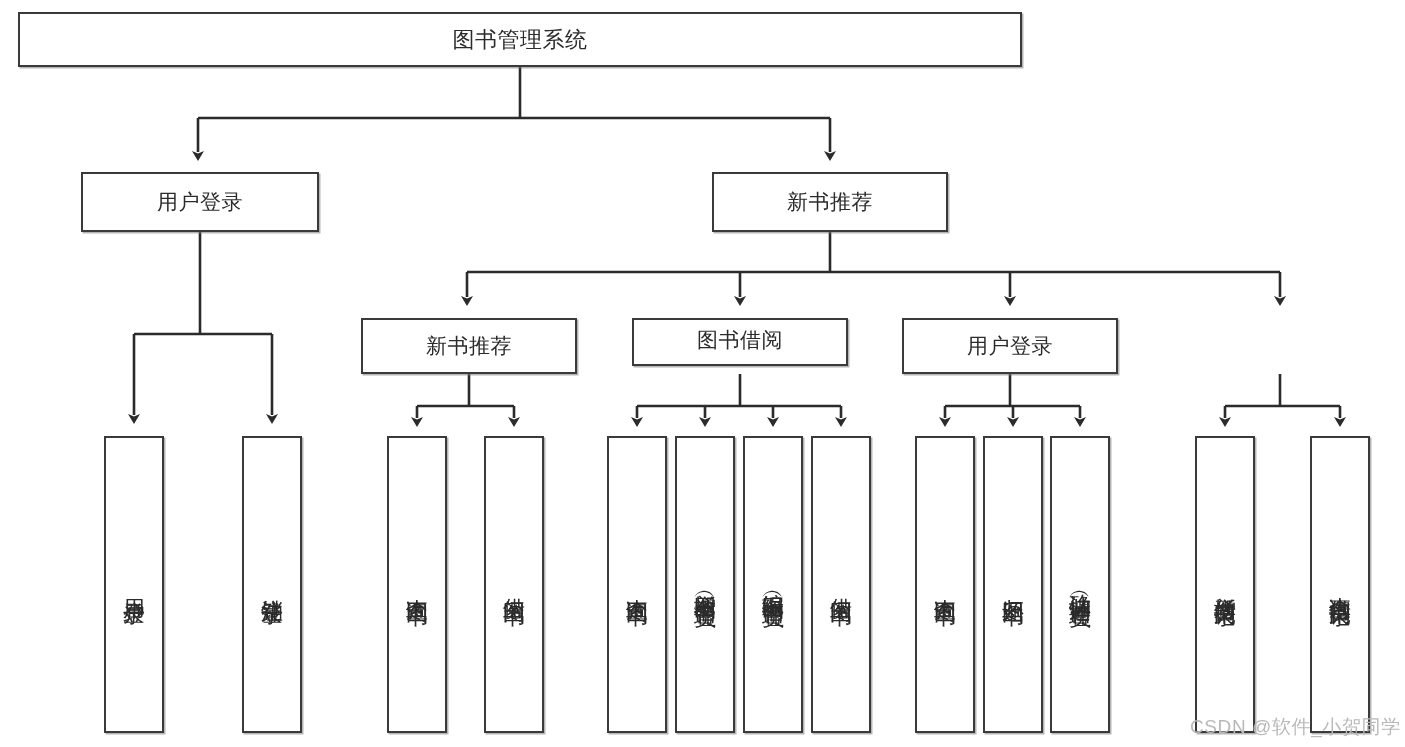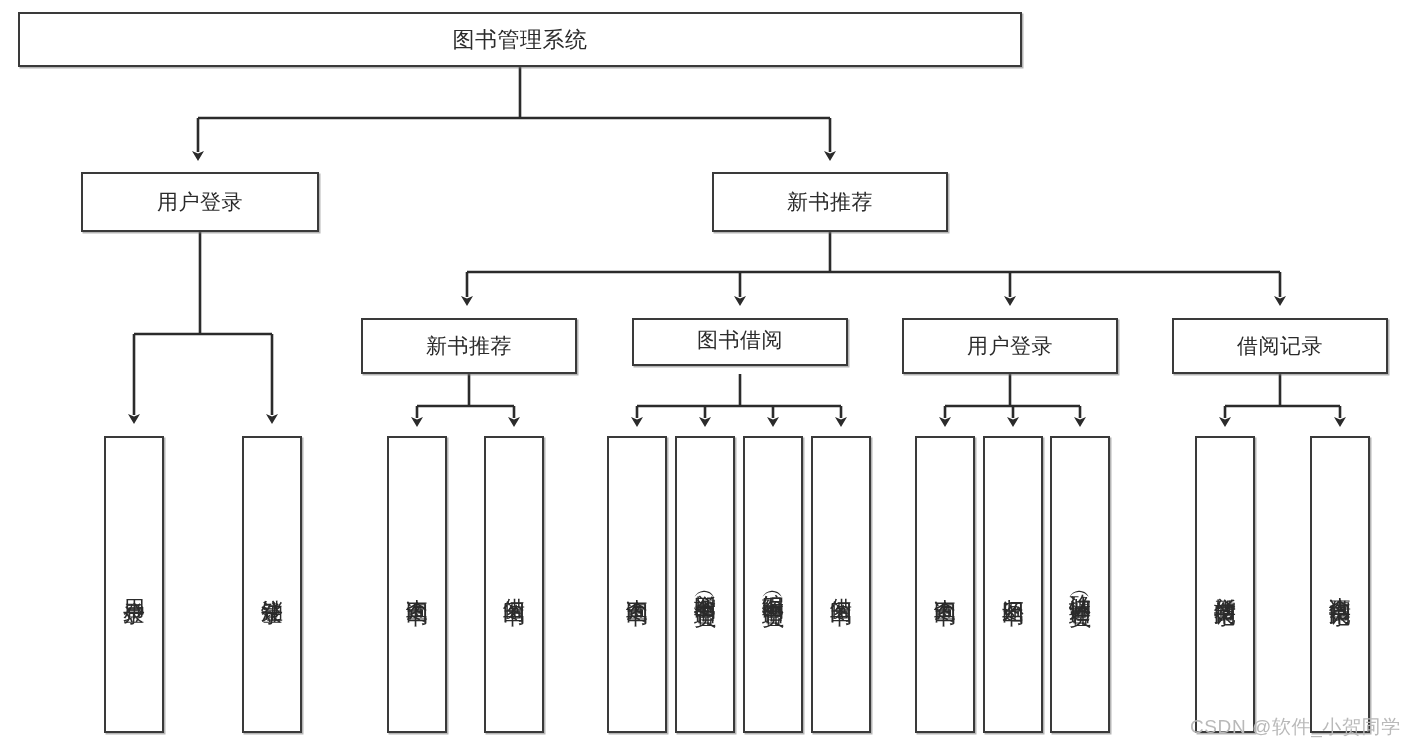--- a/index.html
+++ b/index.html
@@ -132,23 +132,20 @@
 
   <div class="node horizontal" style="left:361px; top:318px; width:216px; height:56px;">
     <span class="label">新书推荐</span>
   </div>
   <div class="node horizontal" style="left:632px; top:318px; width:216px; height:48px;font-family:Liberation Mono, monospace;">
     <span class="label">图书借阅</span>
   </div>
   <div class="node horizontal" style="left:902px; top:318px; width:216px; height:56px;">
     <span class="label">用户登录</span>
   </div>
-  <div class="node horizontal" style="left:1172px; top:318px; width:216px; height:56px;">
-    <span class="label">借阅记录</span>
-  </div>
 
   <div class="node vertical" style="left:104px; top:436px; width:60px; height:297px;">
     <span class="label">用户登录</span>
   </div>
   <div class="node vertical" style="left:242px; top:436px; width:60px; height:297px;">
     <span class="label">注销登录</span>
   </div>
 
   <div class="node vertical" style="left:387px; top:436px; width:60px; height:297px;">
     <span class="label">查询图书</span>

